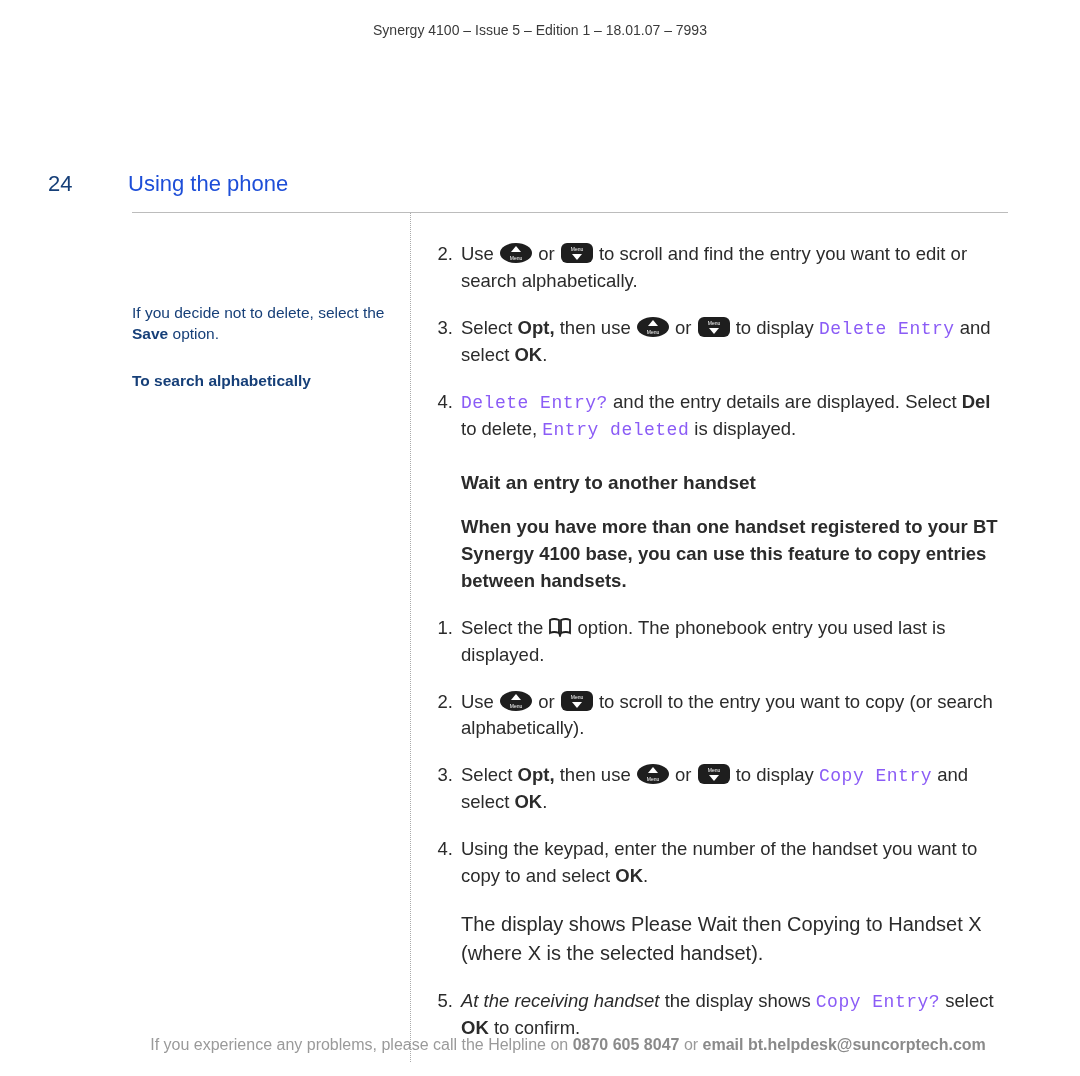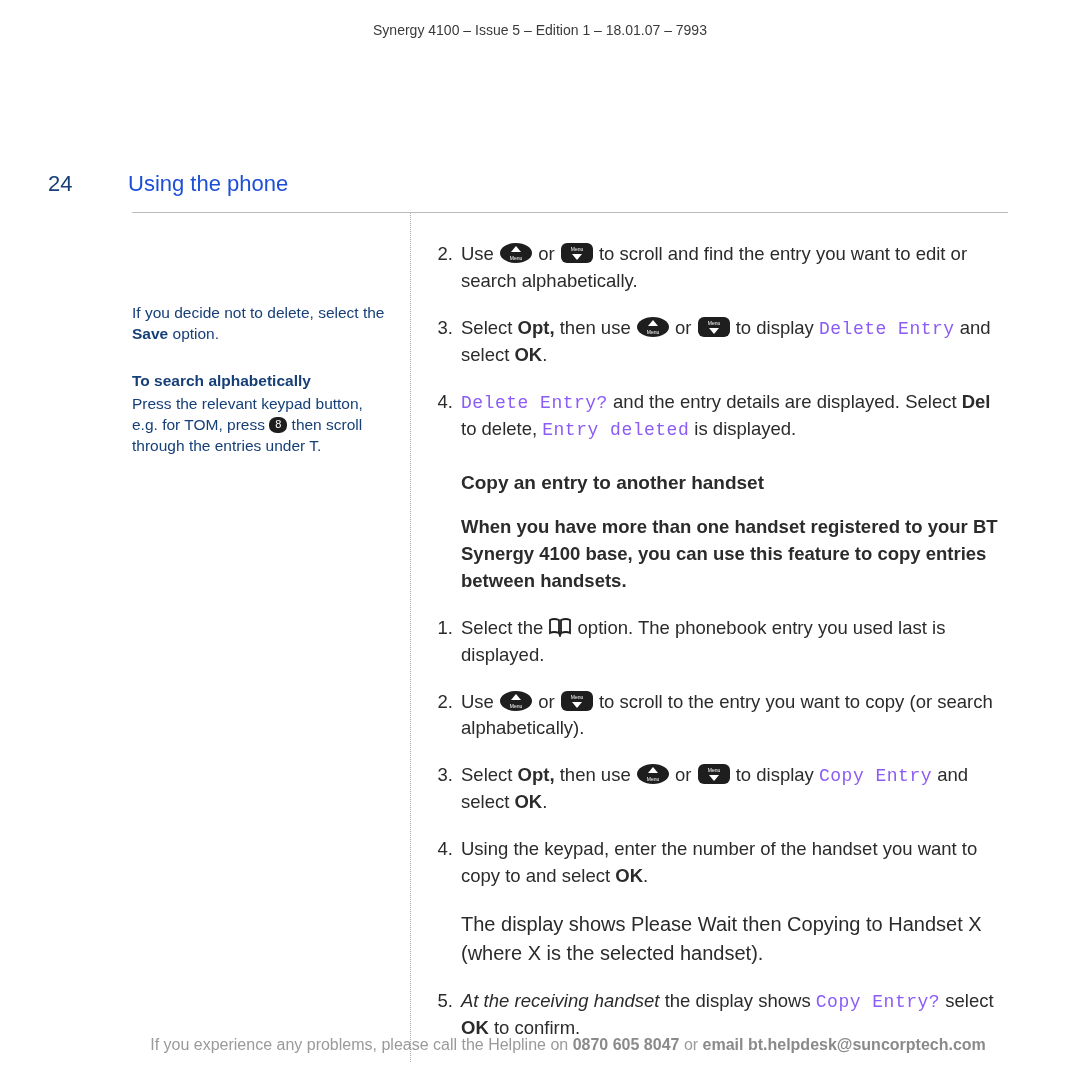--- a/index.html
+++ b/index.html
@@ -159,23 +159,20 @@
   </div>
   <hr class="rule">
 
   <div class="columns">
 
     <div class="sidebar">
       <p class="tip1">
         <span>If you decide not to delete, select the </span><span style="font-weight:700">Save</span><span> option.</span>
       </p>
       <p class="tip2-title">To search alphabetically</p>
-      <p>
-        <span>Press the relevant keypad button, e.g. for TOM, press </span><span class="kbtn">8</span><span> then scroll through the entries under T.</span>
-      </p>
     </div>
 
     <div class="main">
       <ol>
         <li>
           <span class="num">2.</span>
           <span class="body">
             <span>Use </span><span class="navbtn">
                 <svg width="34" viewBox="0 0 34 22">
                   <ellipse cx="17" cy="11" rx="16" ry="10" fill="#1e1e1e"></ellipse>
@@ -210,21 +207,21 @@
           </span>
         </li>
         <li>
           <span class="num">4.</span>
           <span class="body">
             <span class="lcd">Delete Entry?</span><span> and the entry details are displayed. Select </span><span class="bold">Del</span><span> to delete, </span><span class="lcd">Entry deleted</span><span> is displayed.</span>
           </span>
         </li>
       </ol>
 
-      <div class="subhead">Copy an entry to another handset</div>
+      <div class="subhead">Wait an entry to another handset</div>
       <p class="intro">When you have more than one handset registered to your BT Synergy 4100 base, you can use this feature to copy entries between handsets.</p>
 
       <ol>
         <li>
           <span class="num">1.</span>
           <span class="body">
             <span>Select the </span><span class="bookicon">
                 <svg width="24" height="20" viewBox="0 0 24 20">
                   <path d="M2 3 Q6 1 11 3 L11 16 Q6 14 2 16 Z M13 3 Q18 1 22 3 L22 16 Q18 14 13 16 Z" fill="none" stroke="#1e1e1e" stroke-width="1.8"></path>
                   <path d="M11 16 L12 19 L13 16" fill="none" stroke="#1e1e1e" stroke-width="1.6"></path>

